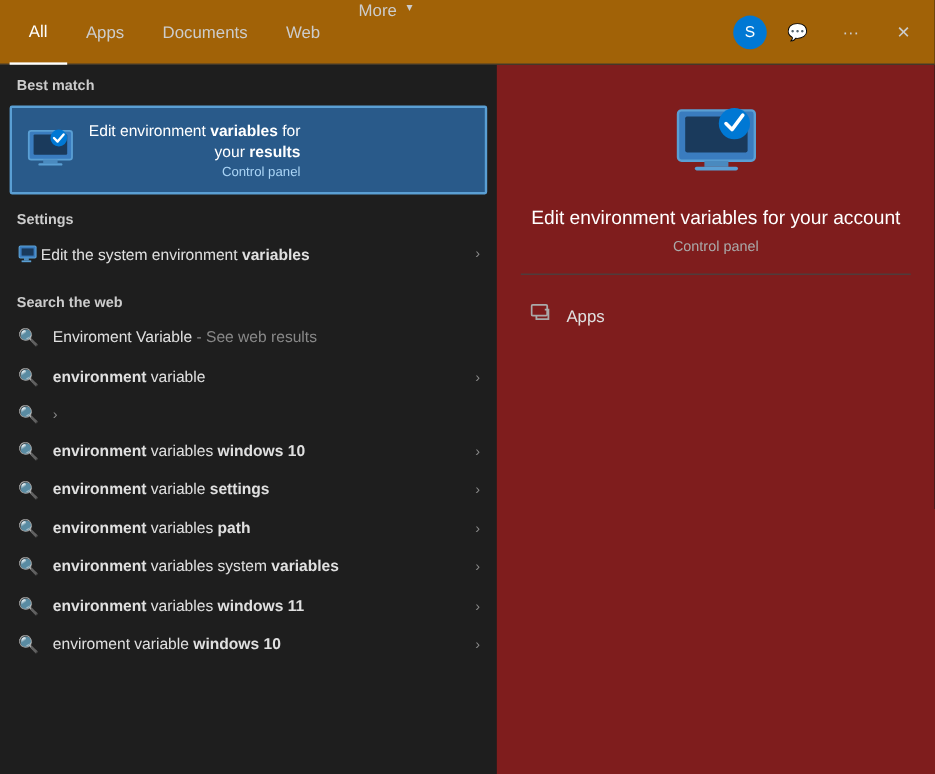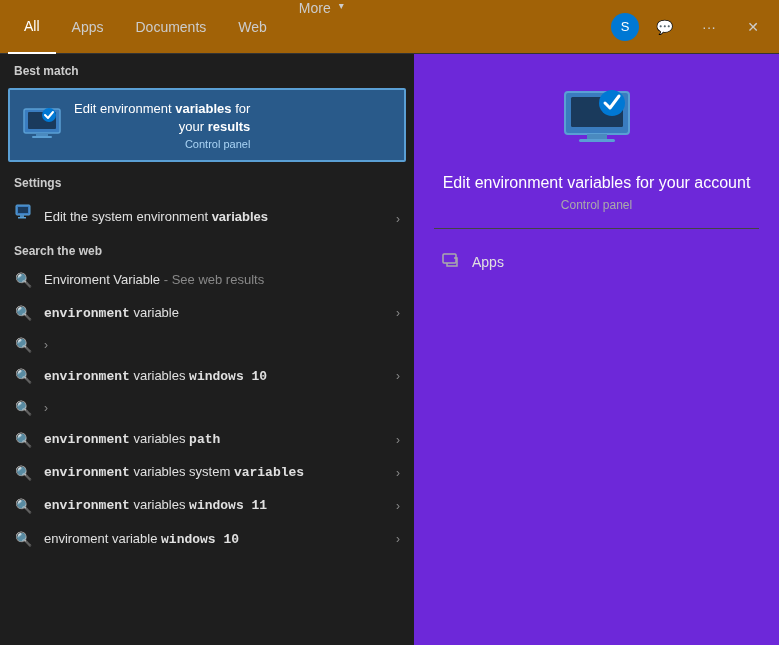--- a/index.html
+++ b/index.html
@@ -132,24 +132,24 @@
     }
     .best-match-subtitle {
       color: #aad4f5;
       font-size: 11px;
       margin-top: 2px;
     }
 
     
     .settings-item {
       display: flex;
-      align-items: flex-end;
+      align-items: flex-start;
       padding: 8px 14px;
       cursor: pointer;
-      gap: 10px;
+      gap: 0;
     }
     .settings-item-icon {
       color: #ccc;
       font-size: 16px;
       width: 20px;
       text-align: center;
       flex-shrink: 0;
     }
     .settings-item-text {
       color: #e0e0e0;
@@ -177,35 +177,35 @@
       width: 20px;
       text-align: center;
       flex-shrink: 0;
     }
     .web-item-text {
       color: #e0e0e0;
       font-size: 13px;
       flex: 1;
       line-height: 1.4;
     }
-    .web-item-text strong { font-weight: 700; font-family: Liberation Mono, monospace; }
+    .web-item-text strong { font-weight: 700; }
     .web-item-text .see-results {
       color: #888;
       font-weight: 400;
       text-align: center;
     }
     .web-item-chevron {
       color: #888;
       font-size: 12px;
     }
 
     
     .right-panel {
       flex: 1;
-      background: #6d28d9;
+      background: #7f1d1d;
       display: flex;
       flex-direction: column;
       align-items: center;
       padding: 30px 20px 20px 20px;
     }
 
     .right-app-icon {
       width: 72px;
       height: 72px;
       margin-bottom: 16px;
@@ -357,20 +357,23 @@
     <div class="web-item">
       <div class="web-item-icon">🔍</div>
       <div class="web-item-text">
         <strong>environment</strong> variables <strong>windows 10</strong>
       </div>
       <div class="web-item-chevron">›</div>
     </div>
 
     <div class="web-item">
       <div class="web-item-icon">🔍</div>
+      <div class="web-item-text">
+        <strong>environment</strong> variable <strong>settings</strong>
+      </div>
       <div class="web-item-chevron">›</div>
     </div>
 
     <div class="web-item">
       <div class="web-item-icon">🔍</div>
       <div class="web-item-text">
         <strong>environment</strong> variables <strong>path</strong>
       </div>
       <div class="web-item-chevron">›</div>
     </div>

